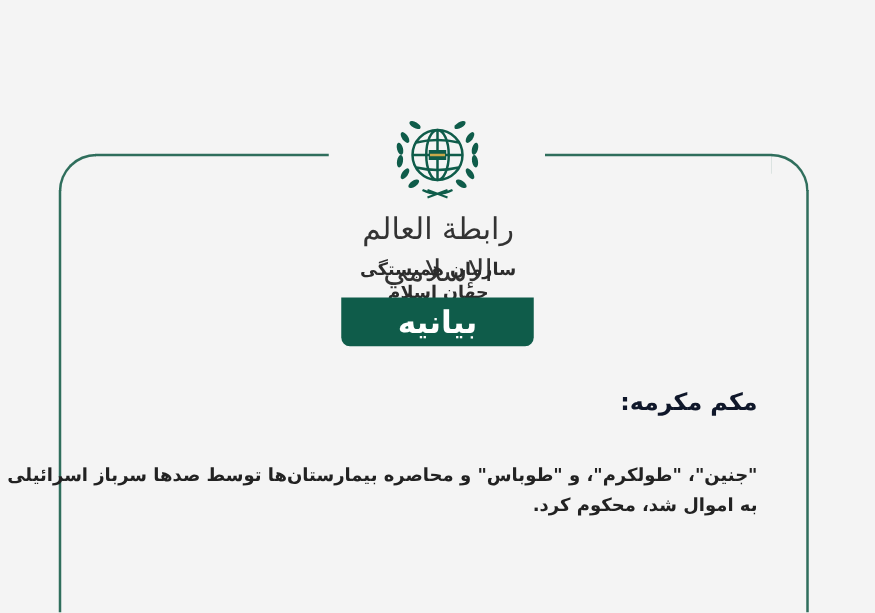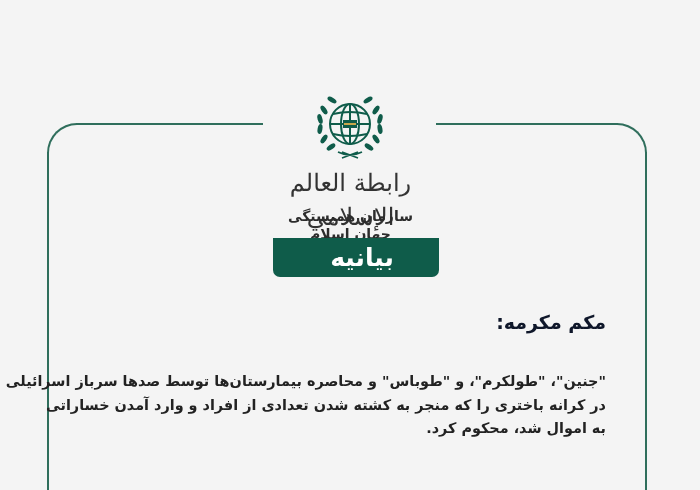--- a/index.html
+++ b/index.html
@@ -29,21 +29,21 @@
     direction:rtl; font-family:"DejaVu Serif", serif; font-size:24px;
     color:#333; letter-spacing:0; line-height:34px;
   }
   .subtitle {
     position:absolute; left:268px; top:207px; width:165px; text-align:center;
     direction:rtl; font-size:14px; font-weight:bold; color:#2c2c2c; line-height:18px;
   }
   .badge {
     position:absolute; left:273px; top:238px; width:154px; height:39px;
     background:#0f5c4a; border-radius:0 0 7px 7px;
-    display:flex; align-items:center; justify-content:center;padding-left:12px;
+    display:flex; align-items:center; justify-content:center;
   }
   .badge span {
     direction:rtl; color:#ffffff; font-size:25px; font-weight:bold; line-height:39px;
   }
   .greeting {
     position:absolute; right:94px; top:311px; direction:rtl;
     font-size:19px; font-weight:bold; color:#0f172a; white-space:nowrap;
   }
   .body-text {
     position:absolute; left:84px; width:522px; top:370px;
@@ -97,15 +97,14 @@
 <div class="subtitle">سازمان همبستگی جهان اسلام</div>
 
 <div class="badge">
   <span>بیانیه</span>
 </div>
 
 <div class="greeting">مکم مکرمه:</div>
 
 <div class="body-text">
   <span class="line">"جنین"، "طولکرم"، و "طوباس" و محاصره بیمارستان‌ها توسط صدها سرباز اسرائیلی</span>
-  <span class="line">در کرانه باختری را که منجر به کشته شدن تعدادی از افراد و وارد آمدن خساراتی</span>
   <span class="line">به اموال شد، محکوم کرد.</span>
 </div>
 
 </body></html>

